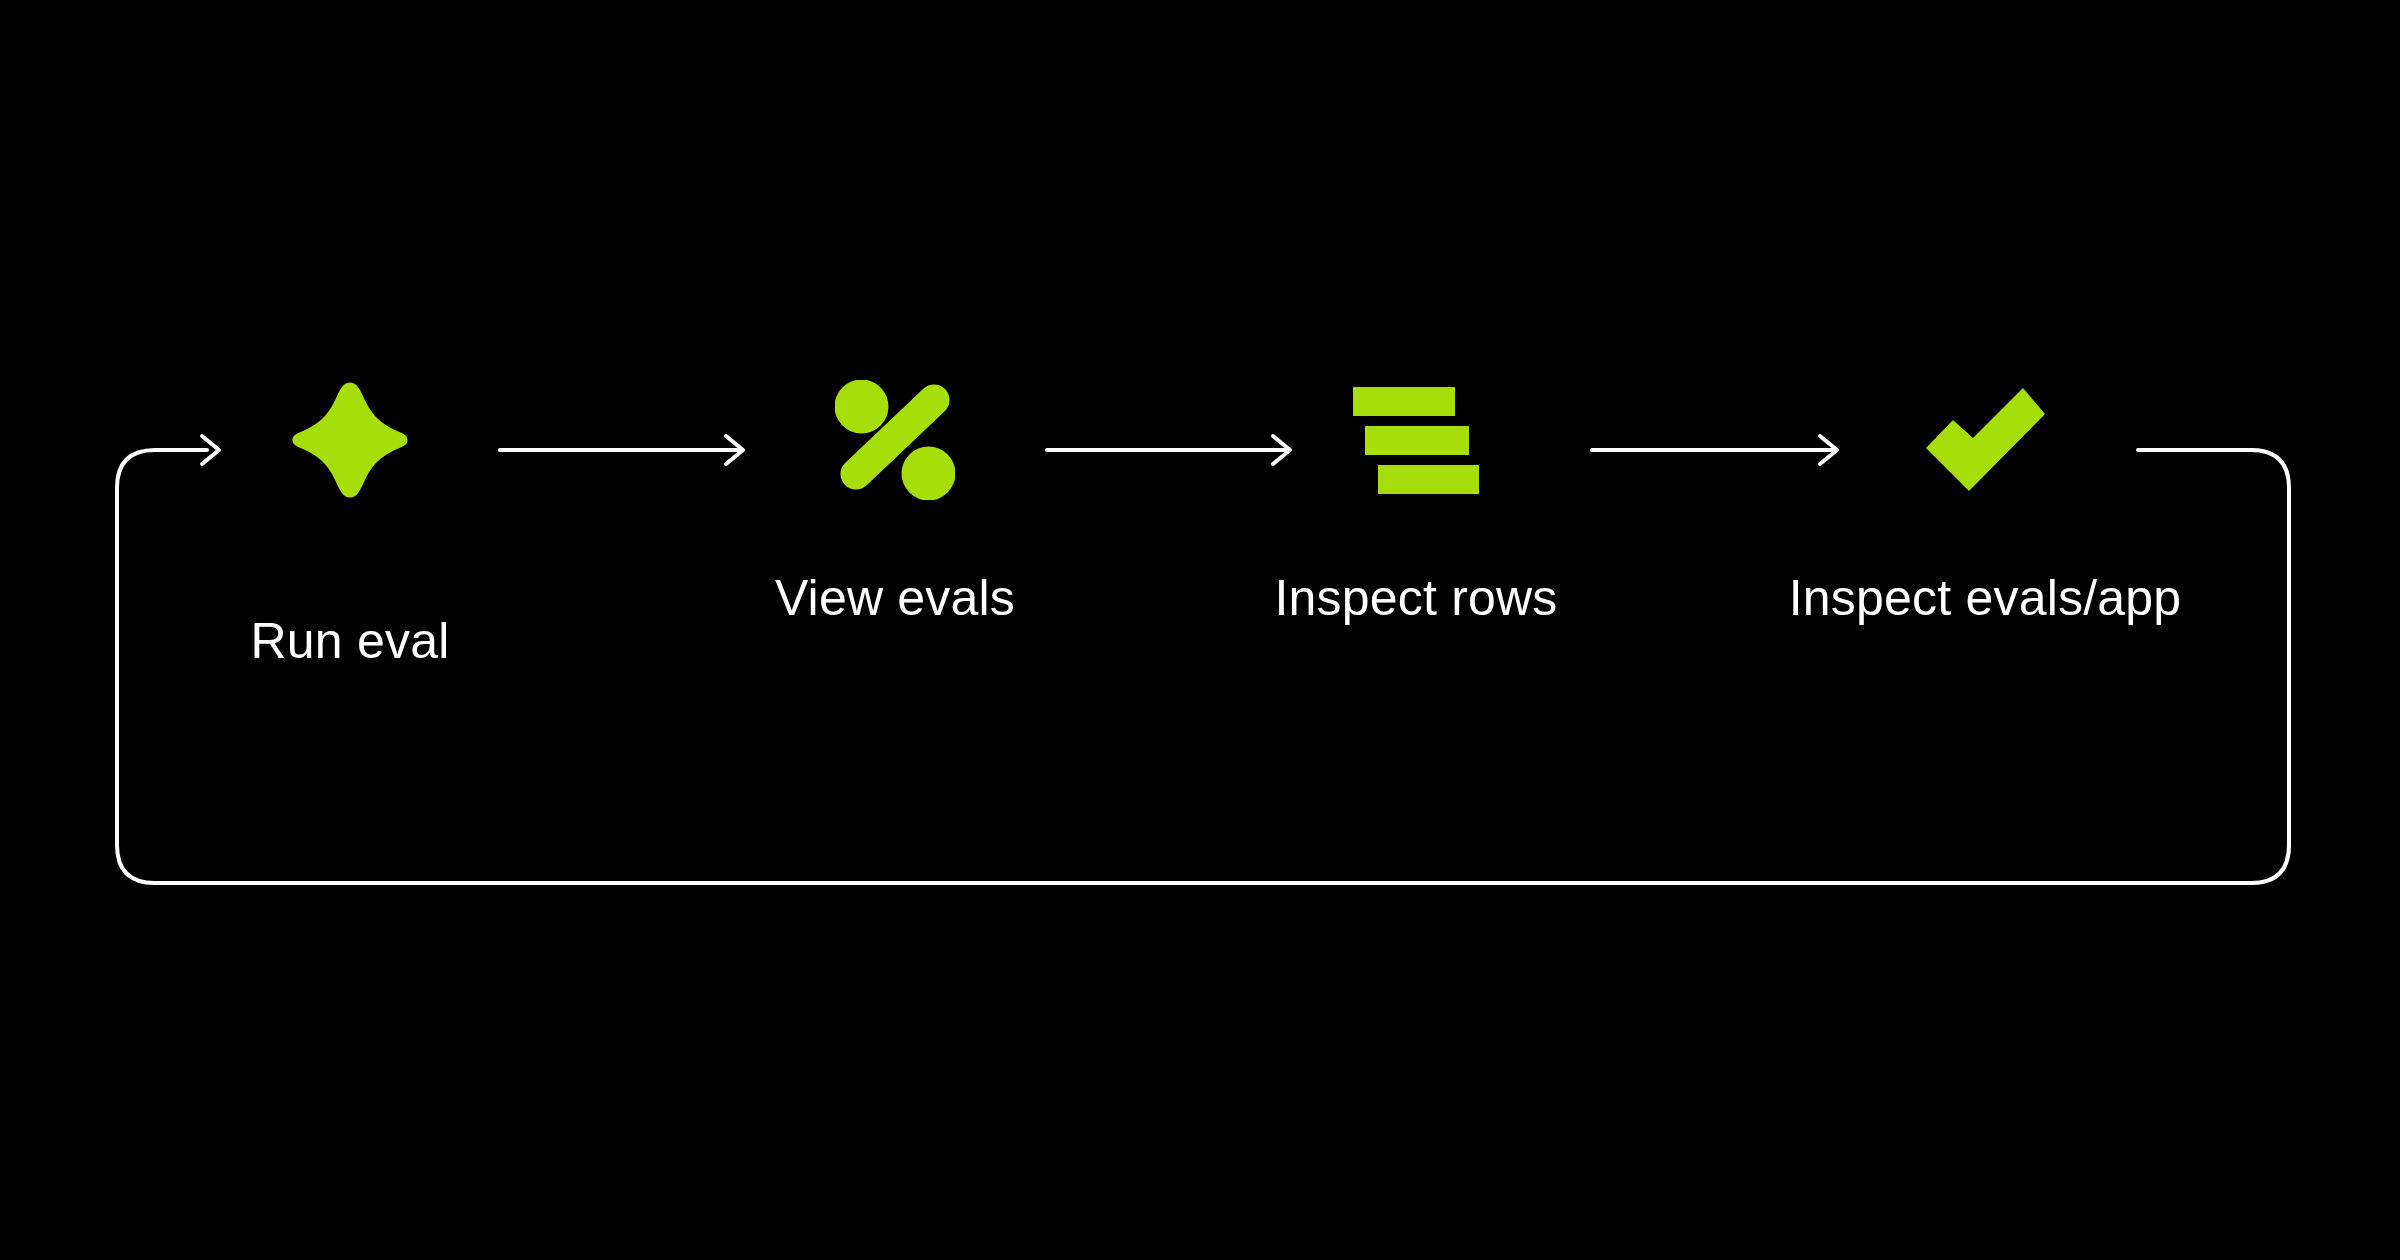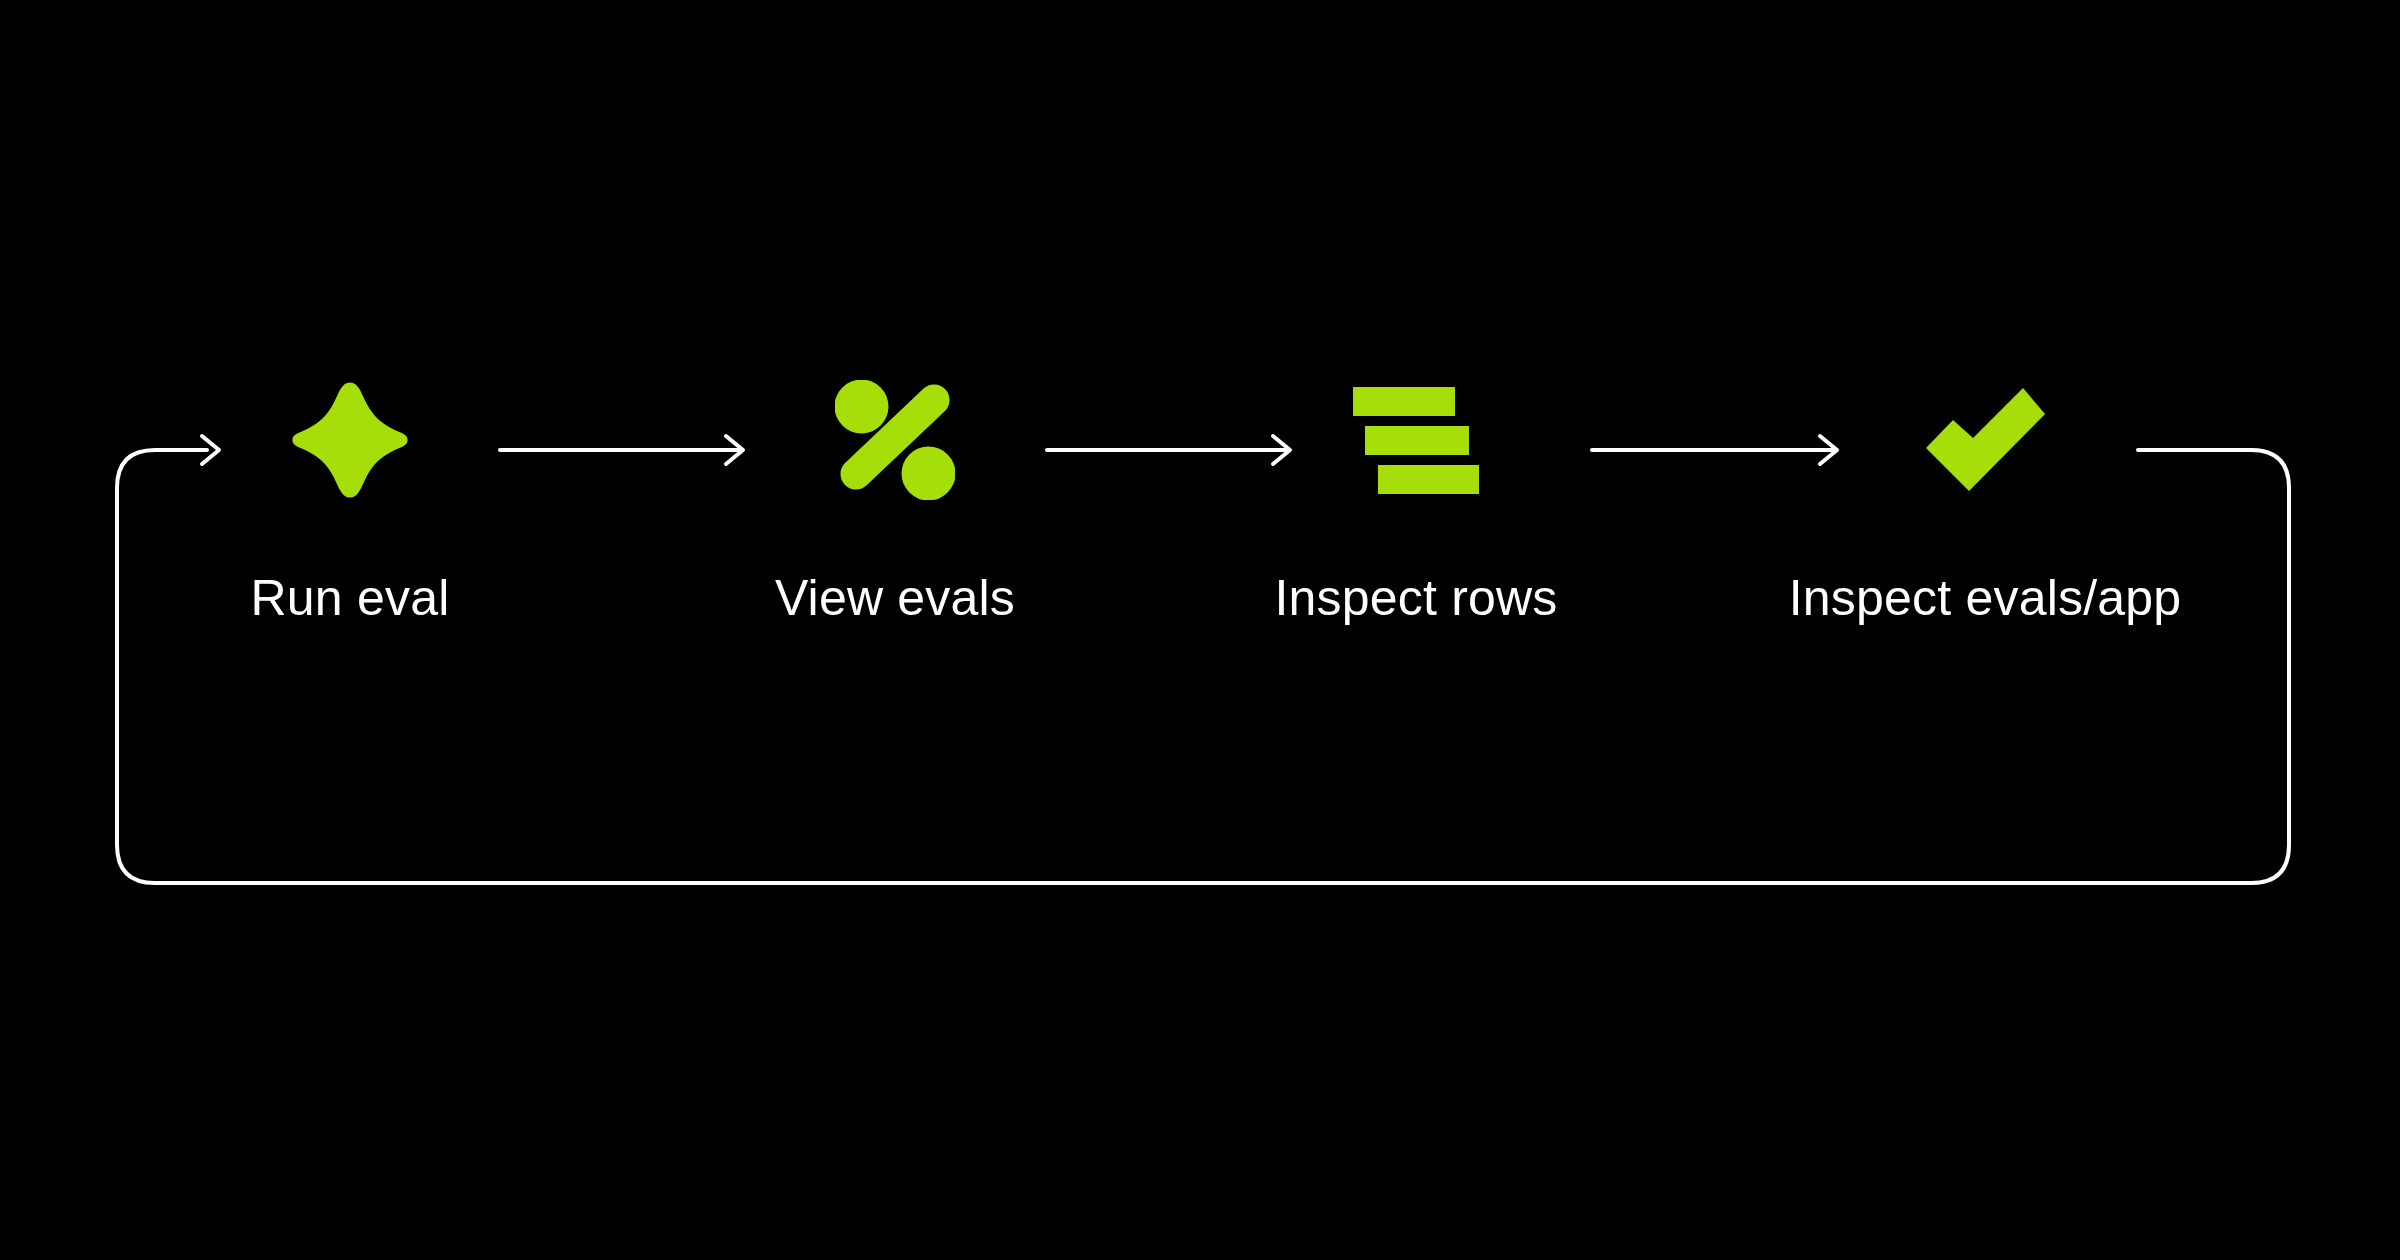--- a/index.html
+++ b/index.html
@@ -73,21 +73,21 @@
     <path d="M500 450 H740"></path>
     <polyline points="726,436 743,450 726,464"></polyline>
 
     <path d="M1047 450 H1287"></path>
     <polyline points="1273,436 1290,450 1273,464"></polyline>
 
     <path d="M1592 450 H1834"></path>
     <polyline points="1820,436 1837,450 1820,464"></polyline>
   </svg>
 
-  <div class="station" style="left:170px;">
+  <div class="station" style="left:170px;gap:43px;">
     <div class="icon-box">
       <svg width="120" height="124" viewBox="0 0 100 100">
         <path class="icon-fill" d="M50,2 C57,2 59.5,11 63.5,19 C69,30 77,37 87,41.5
           C93,44.2 98,45.5 98,50 C98,54.5 93,55.8 87,58.5 C77,63 69,70 63.5,81
           C59.5,89 57,98 50,98 C43,98 40.5,89 36.5,81 C31,70 23,63 13,58.5
           C7,55.8 2,54.5 2,50 C2,45.5 7,44.2 13,41.5 C23,37 31,30 36.5,19
           C40.5,11 43,2 50,2 Z"></path>
       </svg>
     </div>
     <div class="step-label">Run eval</div>

